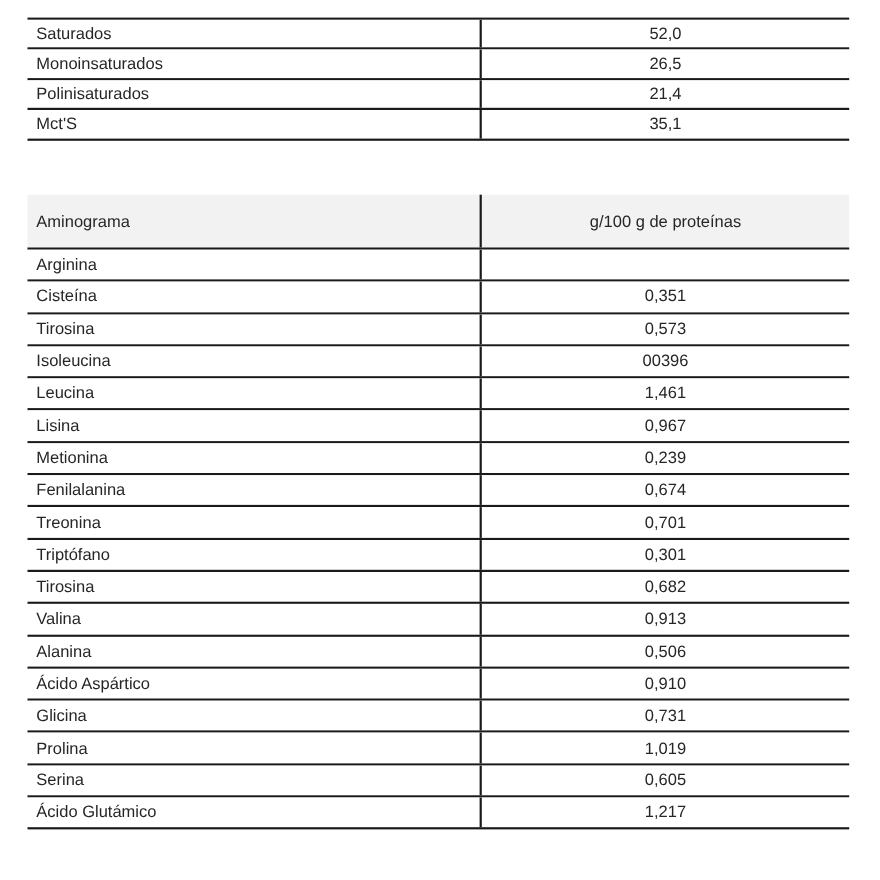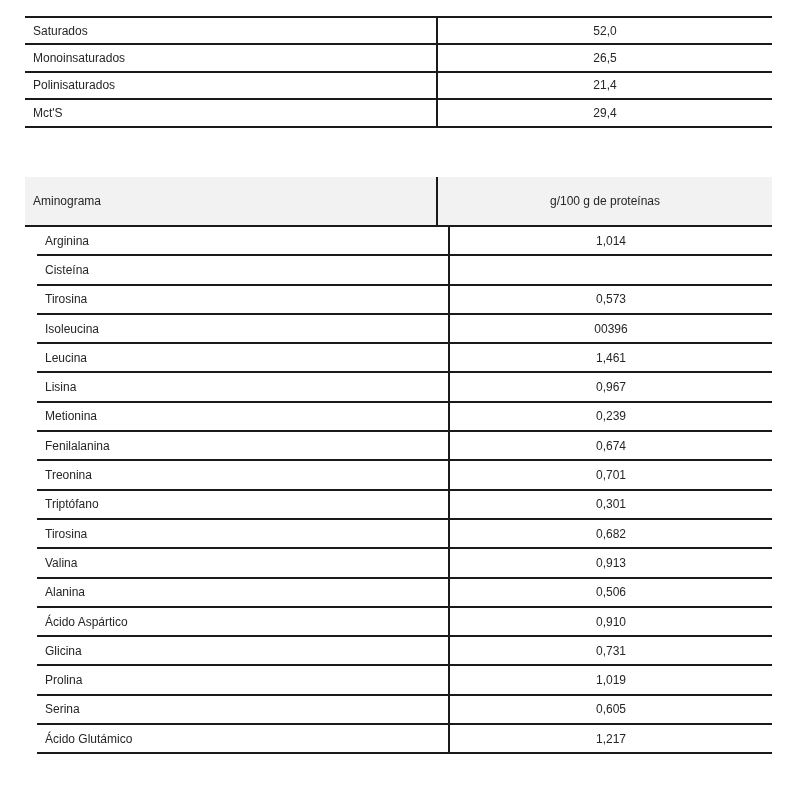--- a/index.html
+++ b/index.html
@@ -14,33 +14,33 @@
     background:#ffffff;
     font-family:"Liberation Sans", sans-serif;
     color:var(--text);
     position:relative;
     overflow:hidden;
   }
   .doc-table{
     position:absolute;
     left:25px;
     width:747px;
-    font-size:12px;
+    font-size:15px;
   }
   .doc-table--fats{ top:16px; }
   .doc-table--amino{ top:177px; }
   .t-header{
     display:flex;
     height:50px;
     background:var(--header-bg);
     border-bottom:2px solid var(--border);
     font-weight:normal;
   }
   .t-body{ border-top:2px solid var(--border); }
-  .doc-table--amino .t-body{ border-top:none;margin-left:12px; }
+  .doc-table--amino .t-body{ border-top:none; }
   .t-row{
     display:flex;
     height:27.4px;
     border-bottom:2px solid var(--border);
     background:#ffffff;
   }
   .doc-table--amino .t-row{ height:29.3px; }
   .cell-label{
     width:413px;
     display:flex;
@@ -71,38 +71,38 @@
     <div class="cell-value">26,5</div>
   </div>
 
   <div class="t-row">
     <div class="cell-label">Polinisaturados</div>
     <div class="cell-value">21,4</div>
   </div>
 
   <div class="t-row">
     <div class="cell-label">Mct'S</div>
-    <div class="cell-value">29,4</div>
+    <div class="cell-value">35,1</div>
   </div>
 </div>
 </div>
 
 <div class="doc-table doc-table--amino">
   <div class="t-header">
     <div class="cell-label">Aminograma</div>
     <div class="cell-value">g/100 g de proteínas</div>
   </div>
   <div class="t-body">
   <div class="t-row">
     <div class="cell-label">Arginina</div>
-    <div class="cell-value">1,014</div>
   </div>
 
   <div class="t-row">
     <div class="cell-label">Cisteína</div>
+    <div class="cell-value">0,351</div>
   </div>
 
   <div class="t-row">
     <div class="cell-label">Tirosina</div>
     <div class="cell-value">0,573</div>
   </div>
 
   <div class="t-row">
     <div class="cell-label">Isoleucina</div>
     <div class="cell-value">00396</div>

